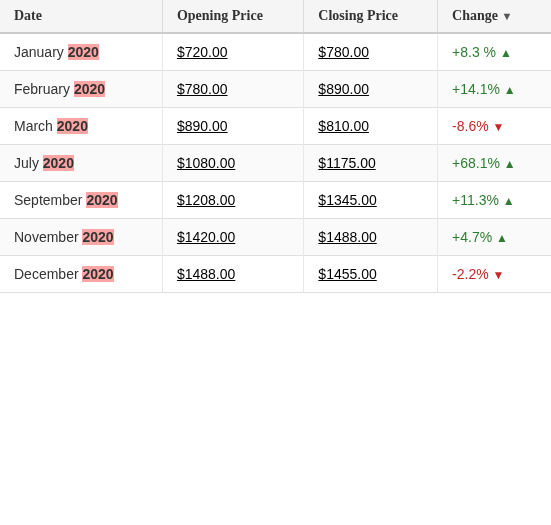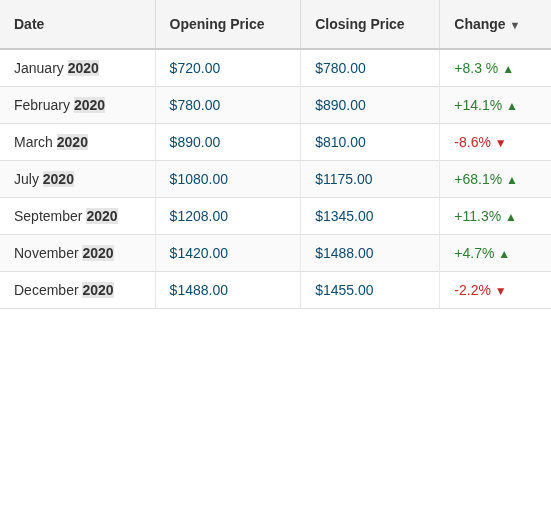--- a/index.html
+++ b/index.html
@@ -11,25 +11,26 @@
     }
     table {
       width: 551px;
       border-collapse: collapse;
     }
     thead tr {
       background: #f5f5f5;
       border-bottom: 2px solid #ccc;
     }
     thead th {
-      padding: 16px 14px;
+      padding: 8px 14px;
       text-align: left;
       font-weight: bold;
       color: #333;
       border-right: 1px solid #ddd;
+      font-family: Liberation Serif, serif;
     }
     thead th:last-child {
       border-right: none;
     }
     tbody tr {
       border-bottom: 1px solid #e0e0e0;
     }
     tbody tr:nth-child(even) {
       background: #fafafa;
     }
@@ -38,25 +39,26 @@
     }
     tbody td {
       padding: 10px 14px;
       border-right: 1px solid #e8e8e8;
       color: #333;
     }
     tbody td:last-child {
       border-right: none;
     }
     .year-highlight {
-      background-color: #e5e5e5;
+      background-color: #fca5a5;
       font-weight: bold;
     }
     .price {
-      color: #0c4a6e;
+      color: #000000;
+      text-decoration: underline;
     }
     .change-positive {
       color: #2e7d32;
     }
     .change-negative {
       color: #c62828;
     }
     .arrow-up {
       color: #2e7d32;
       font-size: 12px;

